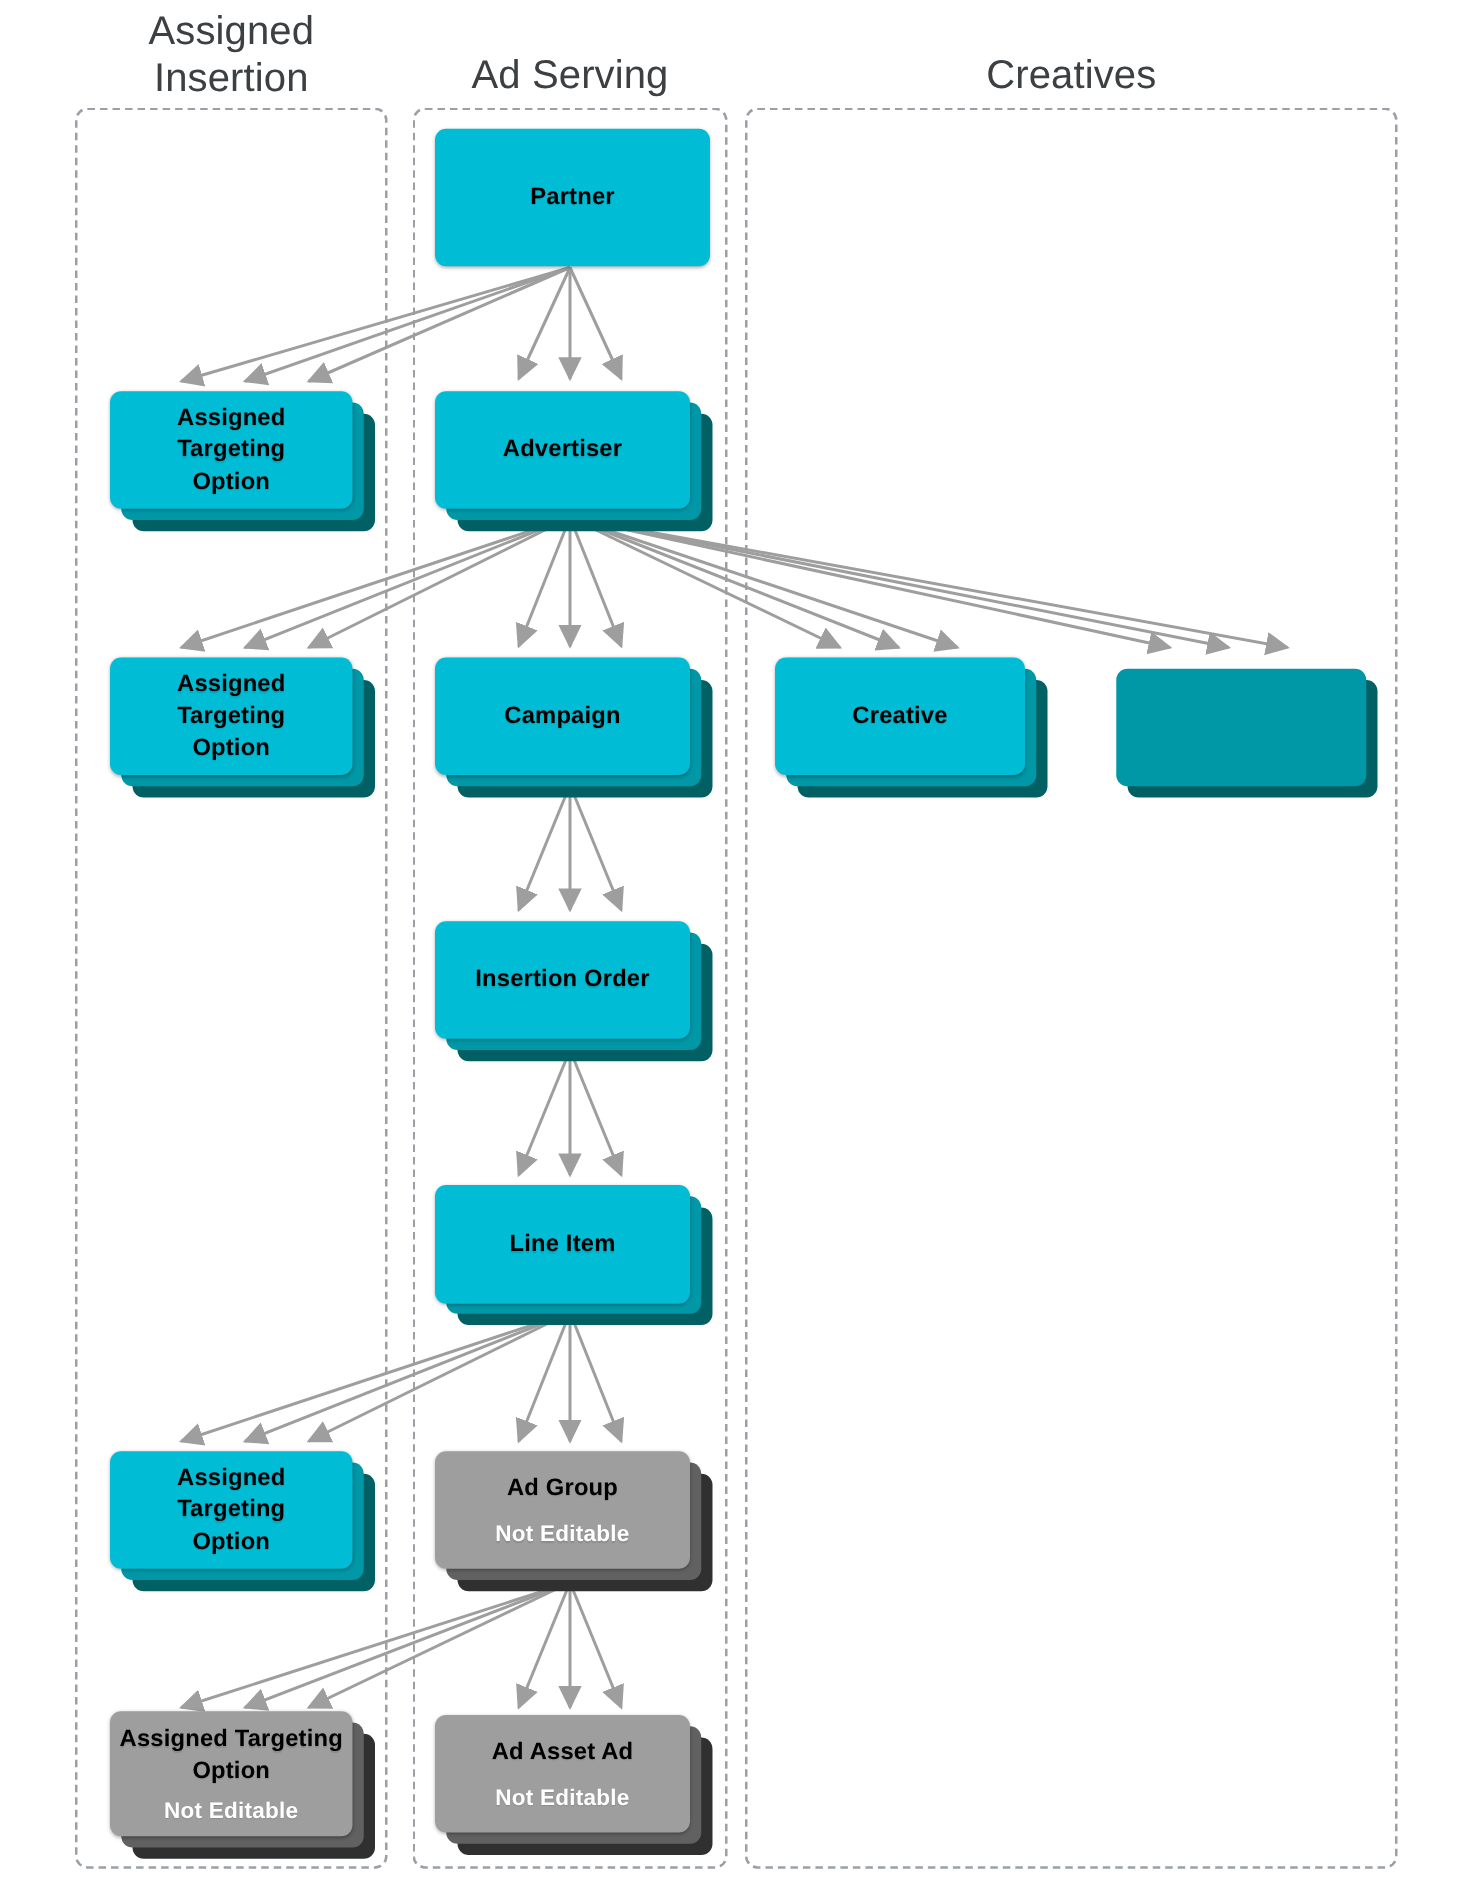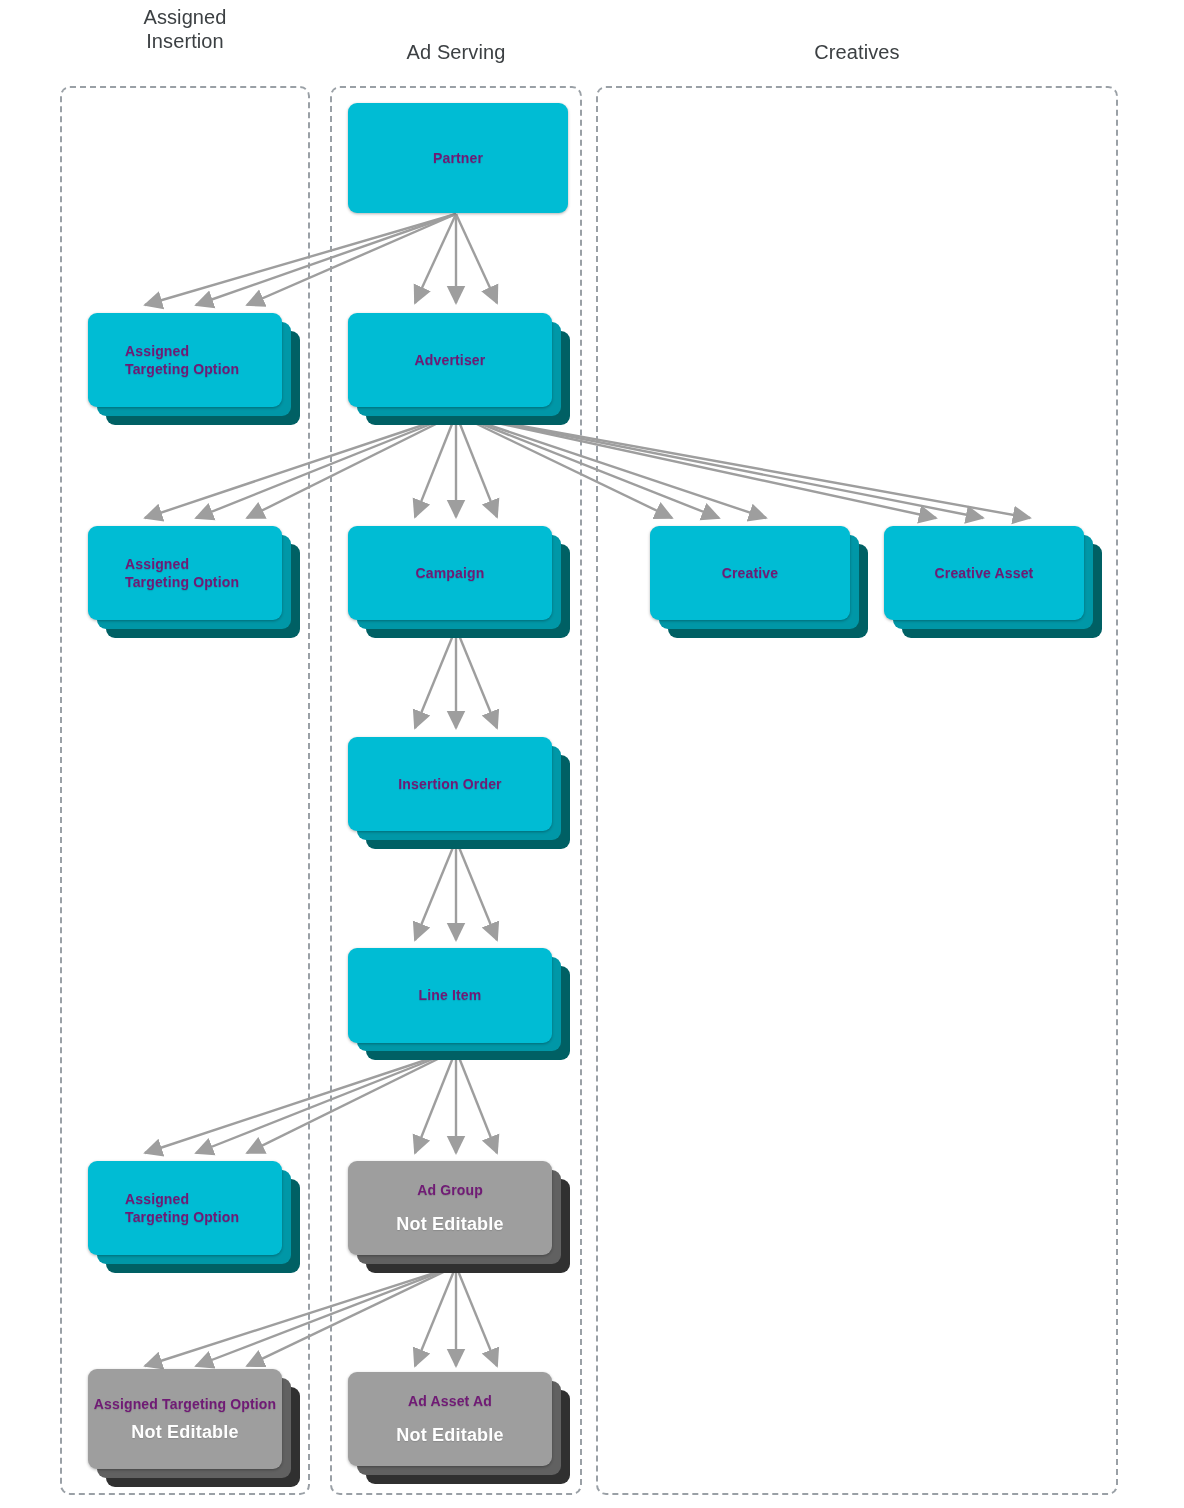--- a/index.html
+++ b/index.html
@@ -14,21 +14,21 @@
     position: relative;
     width: 1184px;
     height: 1508px;
     background: #ffffff;
   }
 
   
   .col-header {
     position: absolute;
     text-align: center;
-    font-size: 20px;
+    font-size: 32px;
     color: #3c4043;
     line-height: 1.18;
     font-weight: 400;
     letter-spacing: 0.1px;
   }
 
   
   .group-box {
     position: absolute;
     border: 2px dashed #9aa0a6;
@@ -55,24 +55,25 @@
   .card.l3 {  }
   .card.l2 { }
   .card.front {
     display: flex;
     flex-direction: column;
     align-items: center;
     justify-content: center;
     box-shadow: 0 1px 3px rgba(0,0,0,0.30);
   }
   .node-label {
-    color: #701a75;
+    color: #000000;
     font-weight: bold;
-    font-size: 14px;
+    font-size: 19px;
     line-height: 1.32;
+    text-align: center;
     letter-spacing: 0.15px;
     text-shadow: 0 1px 1px rgba(0,0,0,0.12);
   }
   .node-sub {
     color: #ffffff;
     font-weight: bold;
     font-size: 18px;
     text-align: center;
     margin-top: 14px;
     letter-spacing: 0.2px;
@@ -199,34 +200,31 @@
   </div>
 
   <div class="node teal" style="left:348px; top:526px; width:222px; height:112px;">
     <div class="card l3" style="left:18px; top:18px; width:204px; height:94px;"></div>
     <div class="card l2" style="left:9px;  top:9px;  width:204px; height:94px;"></div>
     <div class="card front" style="left:0; top:0; width:204px; height:94px;">
       <div class="node-label">Campaign</div>
     </div>
   </div>
 
-  <div class="node teal" style="left:620px; top:526px; width:218px; height:112px;margin-left:30px;">
+  <div class="node teal" style="left:620px; top:526px; width:218px; height:112px;">
     <div class="card l3" style="left:18px; top:18px; width:200px; height:94px;"></div>
     <div class="card l2" style="left:9px;  top:9px;  width:200px; height:94px;"></div>
     <div class="card front" style="left:0; top:0; width:200px; height:94px;">
       <div class="node-label">Creative</div>
     </div>
   </div>
 
   <div class="node teal" style="left:884px; top:526px; width:218px; height:112px;">
     <div class="card l3" style="left:18px; top:18px; width:200px; height:94px;"></div>
     <div class="card l2" style="left:9px;  top:9px;  width:200px; height:94px;"></div>
-    <div class="card front" style="left:0; top:0; width:200px; height:94px;">
-      <div class="node-label">Creative Asset</div>
-    </div>
   </div>
 
   <div class="node teal" style="left:348px; top:737px; width:222px; height:112px;">
     <div class="card l3" style="left:18px; top:18px; width:204px; height:94px;"></div>
     <div class="card l2" style="left:9px;  top:9px;  width:204px; height:94px;"></div>
     <div class="card front" style="left:0; top:0; width:204px; height:94px;">
       <div class="node-label">Insertion Order</div>
     </div>
   </div>
 

